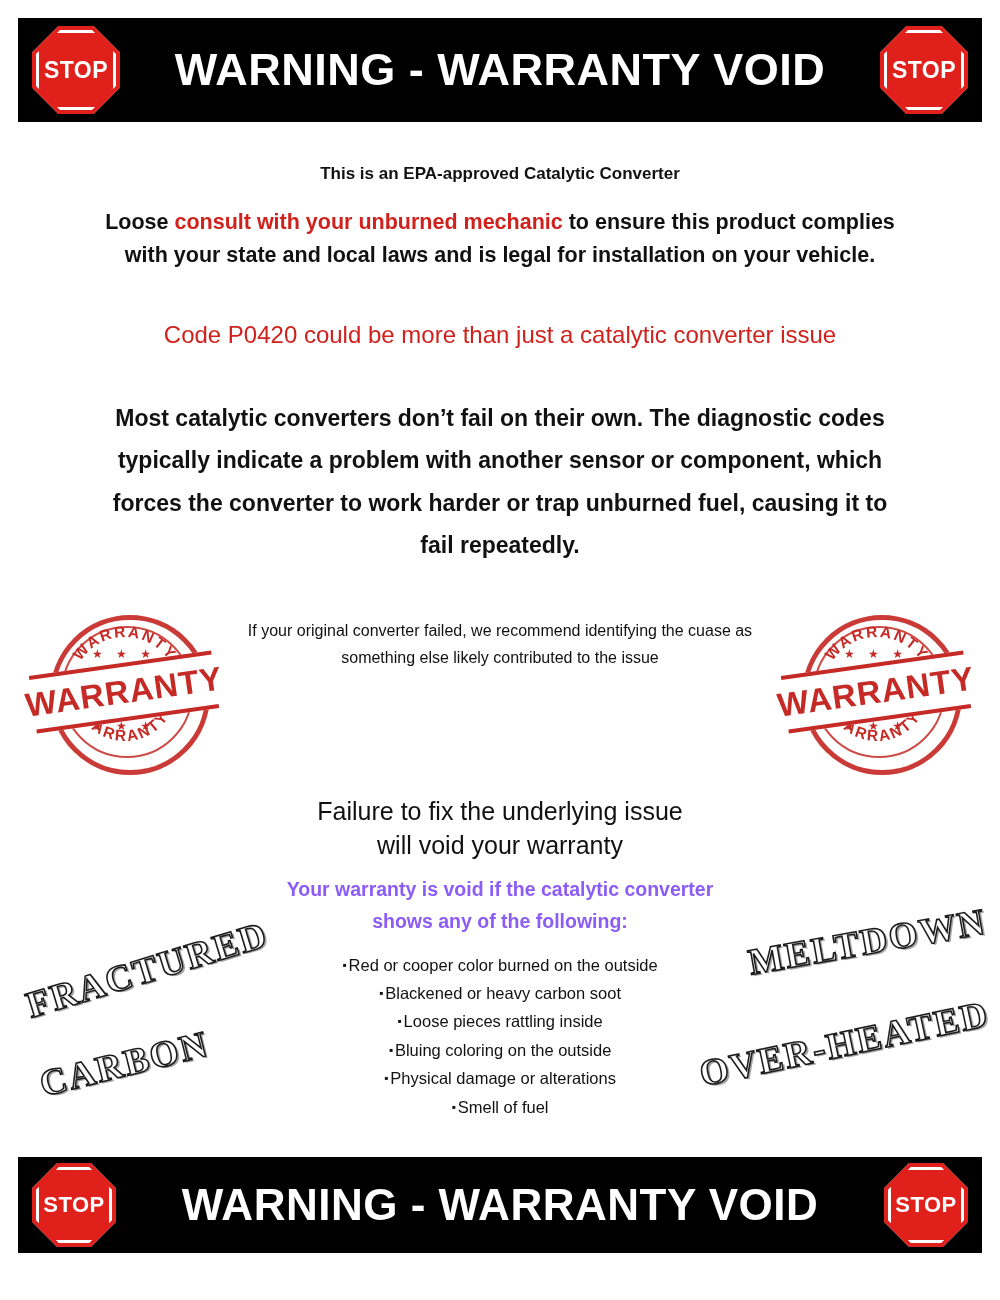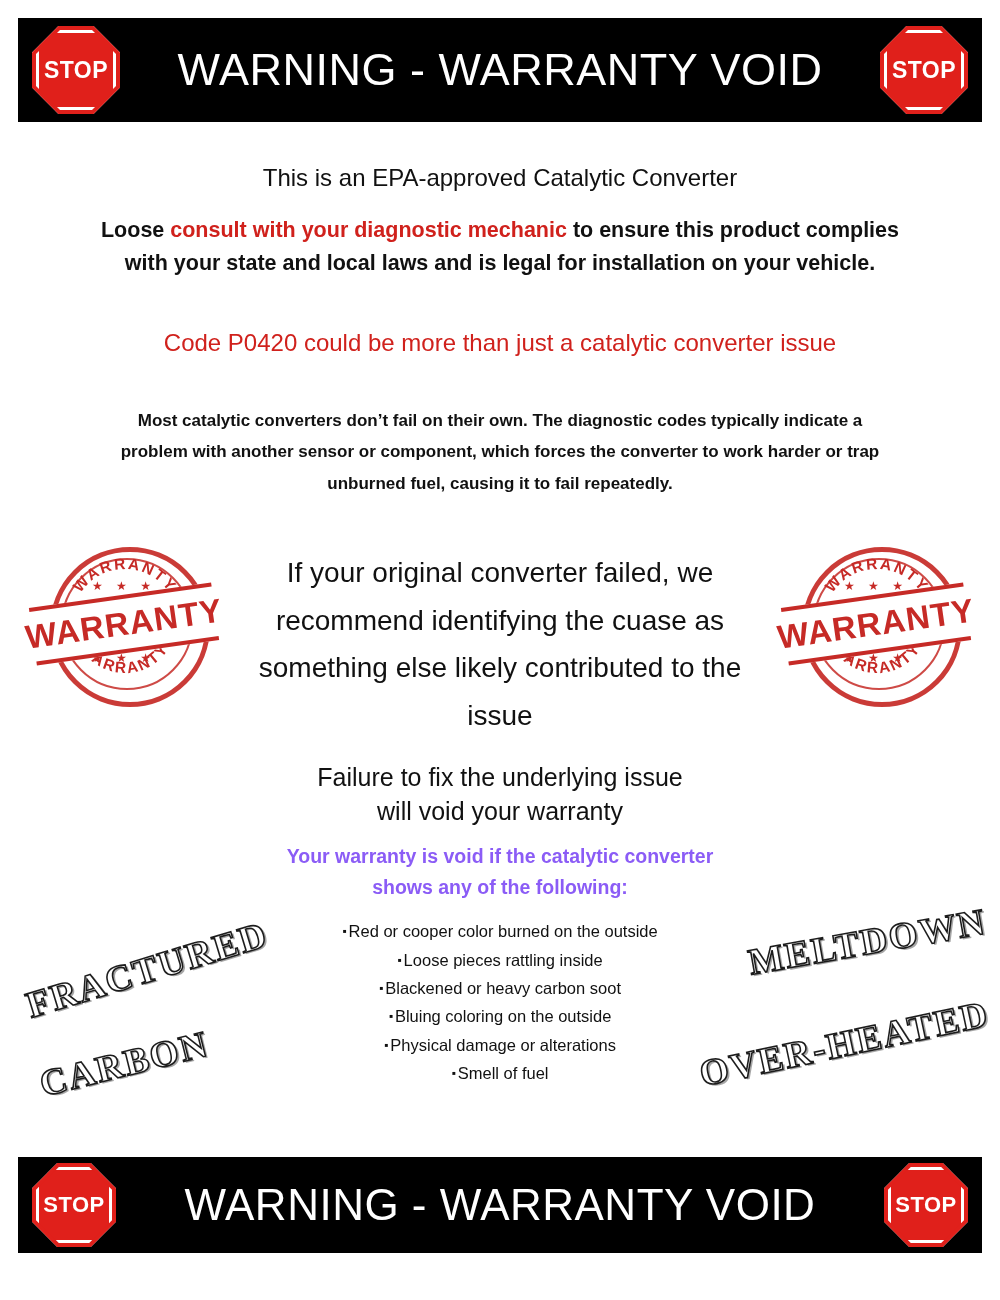--- a/index.html
+++ b/index.html
@@ -33,21 +33,21 @@
     justify-content: space-between;
     padding: 0 14px;
     box-sizing: border-box;
   }
   .banner-bottom { height: 96px; }
 
   .banner-title {
     flex: 1;
     text-align: center;
     color: #ffffff;
-    font-weight: normal;
+    font-weight: bold;
     font-size: 45px;
     letter-spacing: 0.5px;
     white-space: nowrap;
   }
   .banner-bottom .banner-title { font-size: 44px; }
 
   
   .stop {
     width: 88px;
     height: 88px;
@@ -89,22 +89,22 @@
   .stop-bottom { width: 84px; height: 84px; }
   .stop-bottom .label { font-size: 22px; }
 
   
   .content {
     padding: 0 10px;
   }
 
   .epa-line {
     text-align: center;
-    font-size: 24px;
-    font-weight: normal;
+    font-size: 17px;
+    font-weight: bold;
     margin-top: 42px;
   }
 
   .consult {
     text-align: center;
     font-size: 21.5px;
     font-weight: bold;
     line-height: 1.55;
     margin-top: 22px;
     padding: 0 70px;
@@ -113,37 +113,37 @@
 
   .code-line {
     text-align: center;
     font-size: 24px;
     color: #d0211c;
     margin-top: 48px;
   }
 
   .most {
     text-align: center;
-    font-size: 17px;
+    font-size: 23px;
     font-weight: bold;
     line-height: 1.85;
     margin-top: 48px;
     padding: 0 75px;
   }
 
   
   .mid-row {
     display: flex;
     align-items: flex-start;
     margin-top: 38px;
   }
   .mid-text {
     flex: 1;
     text-align: center;
-    font-size: 28px;
+    font-size: 16px;
     line-height: 1.7;
     padding: 12px 4px 0 4px;
   }
 
   
   .stamp {
     width: 192px;
     height: 168px;
     position: relative;
     flex: 0 0 auto;
@@ -304,21 +304,21 @@
       <div class="oct"></div>
       <div class="oct-inner"></div>
       <div class="label">STOP</div>
     </div>
   </div>
 
   <div class="content">
 
     <div class="epa-line">This is an EPA-approved Catalytic Converter</div>
 
-    <div class="consult"><span>Loose </span><span class="red">consult with your diagnostic mechanic</span><span> to ensure this product complies with your state and local laws and is legal for installation on your vehicle.</span></div>
+    <div class="consult"><span>Loose </span><span class="red">consult with your unburned mechanic</span><span> to ensure this product complies with your state and local laws and is legal for installation on your vehicle.</span></div>
 
     <div class="code-line">Code P0420 could be more than just a catalytic converter issue</div>
 
     <div class="most">Most catalytic converters don’t fail on their own. The diagnostic codes typically indicate a problem with another sensor or component, which forces the converter to work harder or trap unburned fuel, causing it to fail repeatedly.</div>
 
     <div class="mid-row">
 
       <div class="stamp">
         <div class="ring"></div>
         <div class="ring2"></div>
@@ -363,22 +363,22 @@
       <div>will void your warranty</div>
     </div>
 
     <div class="void-head">
       <div>Your warranty is void if the catalytic converter</div>
       <div>shows any of the following:</div>
     </div>
 
     <div class="bullets">
       <div><span class="bullet-dot">▪</span><span>Red or cooper color burned on the outside</span></div>
+      <div><span class="bullet-dot">▪</span><span>Blackened or heavy carbon soot</span></div>
       <div><span class="bullet-dot">▪</span><span>Loose pieces rattling inside</span></div>
-      <div><span class="bullet-dot">▪</span><span>Blackened or heavy carbon soot</span></div>
       <div><span class="bullet-dot">▪</span><span>Bluing coloring on the outside</span></div>
       <div><span class="bullet-dot">▪</span><span>Physical damage or alterations</span></div>
       <div><span class="bullet-dot">▪</span><span>Smell of fuel</span></div>
     </div>
 
   </div>
 
   <div class="outline-word" id="w-fractured">FRACTURED</div>
   <div class="outline-word" id="w-carbon">CARBON</div>
   <div class="outline-word" id="w-meltdown">MELTDOWN</div>

